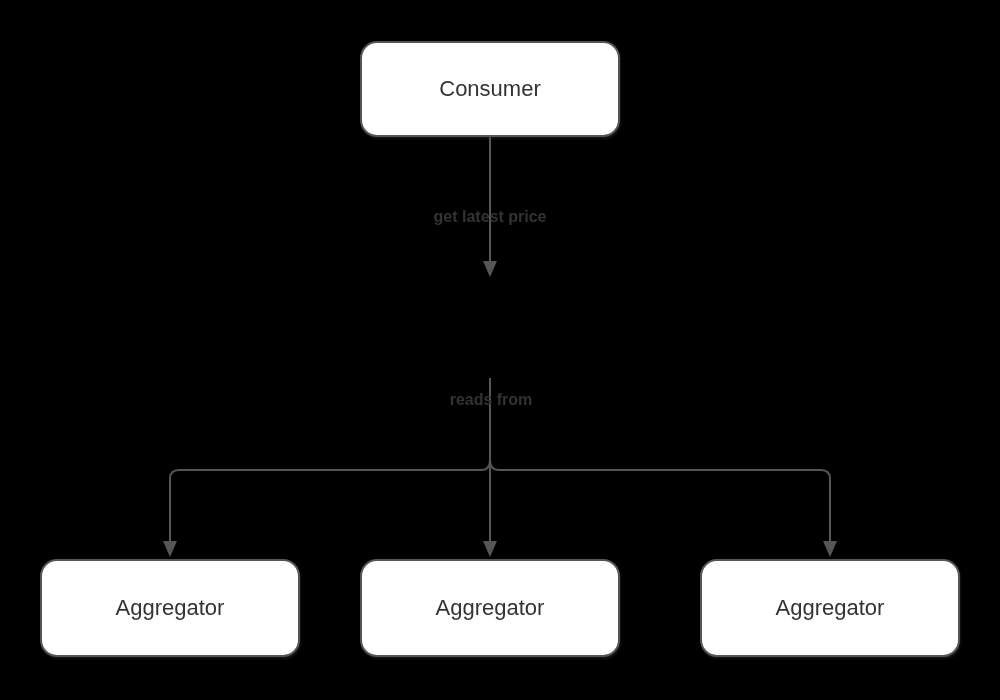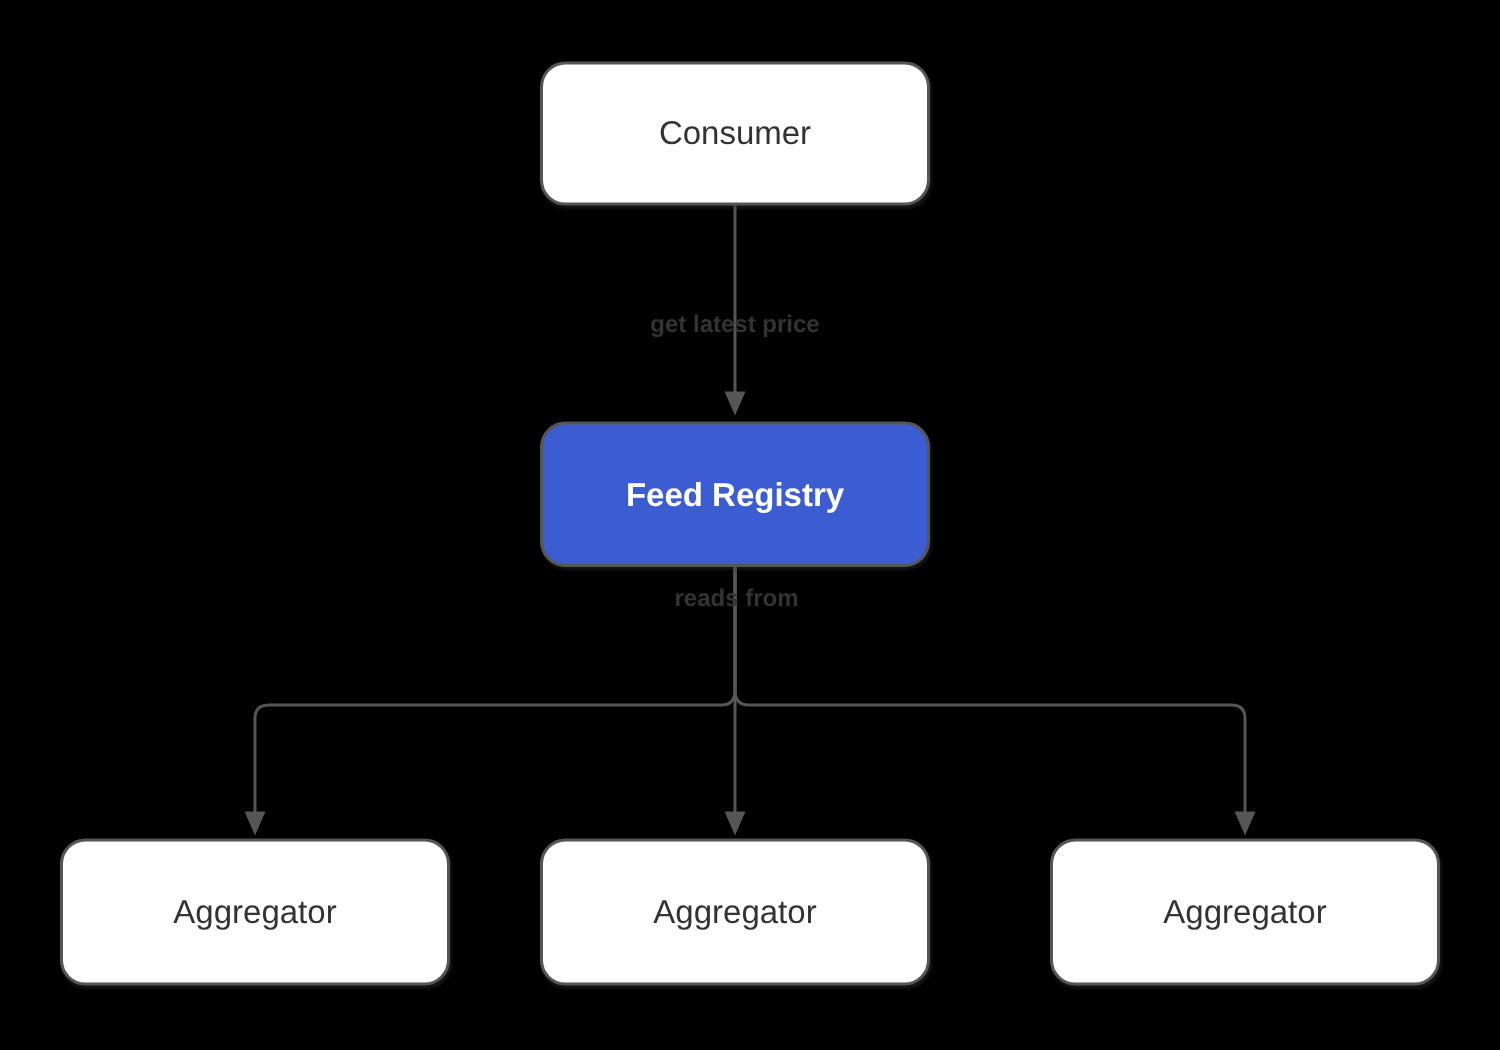--- a/index.html
+++ b/index.html
@@ -93,23 +93,20 @@
   </svg>
 
   <div class="edge-label label-get-latest-price">get latest price</div>
 
   <div class="edge-label label-reads-from">reads from</div>
 
   <div class="node node-consumer">
     <span>Consumer</span>
   </div>
 
-  <div class="node accent node-feed-registry">
-    <span>Feed Registry</span>
-  </div>
 
   <div class="node node-agg-left">
     <span>Aggregator</span>
   </div>
 
   <div class="node node-agg-middle">
     <span>Aggregator</span>
   </div>
 
   <div class="node node-agg-right">

